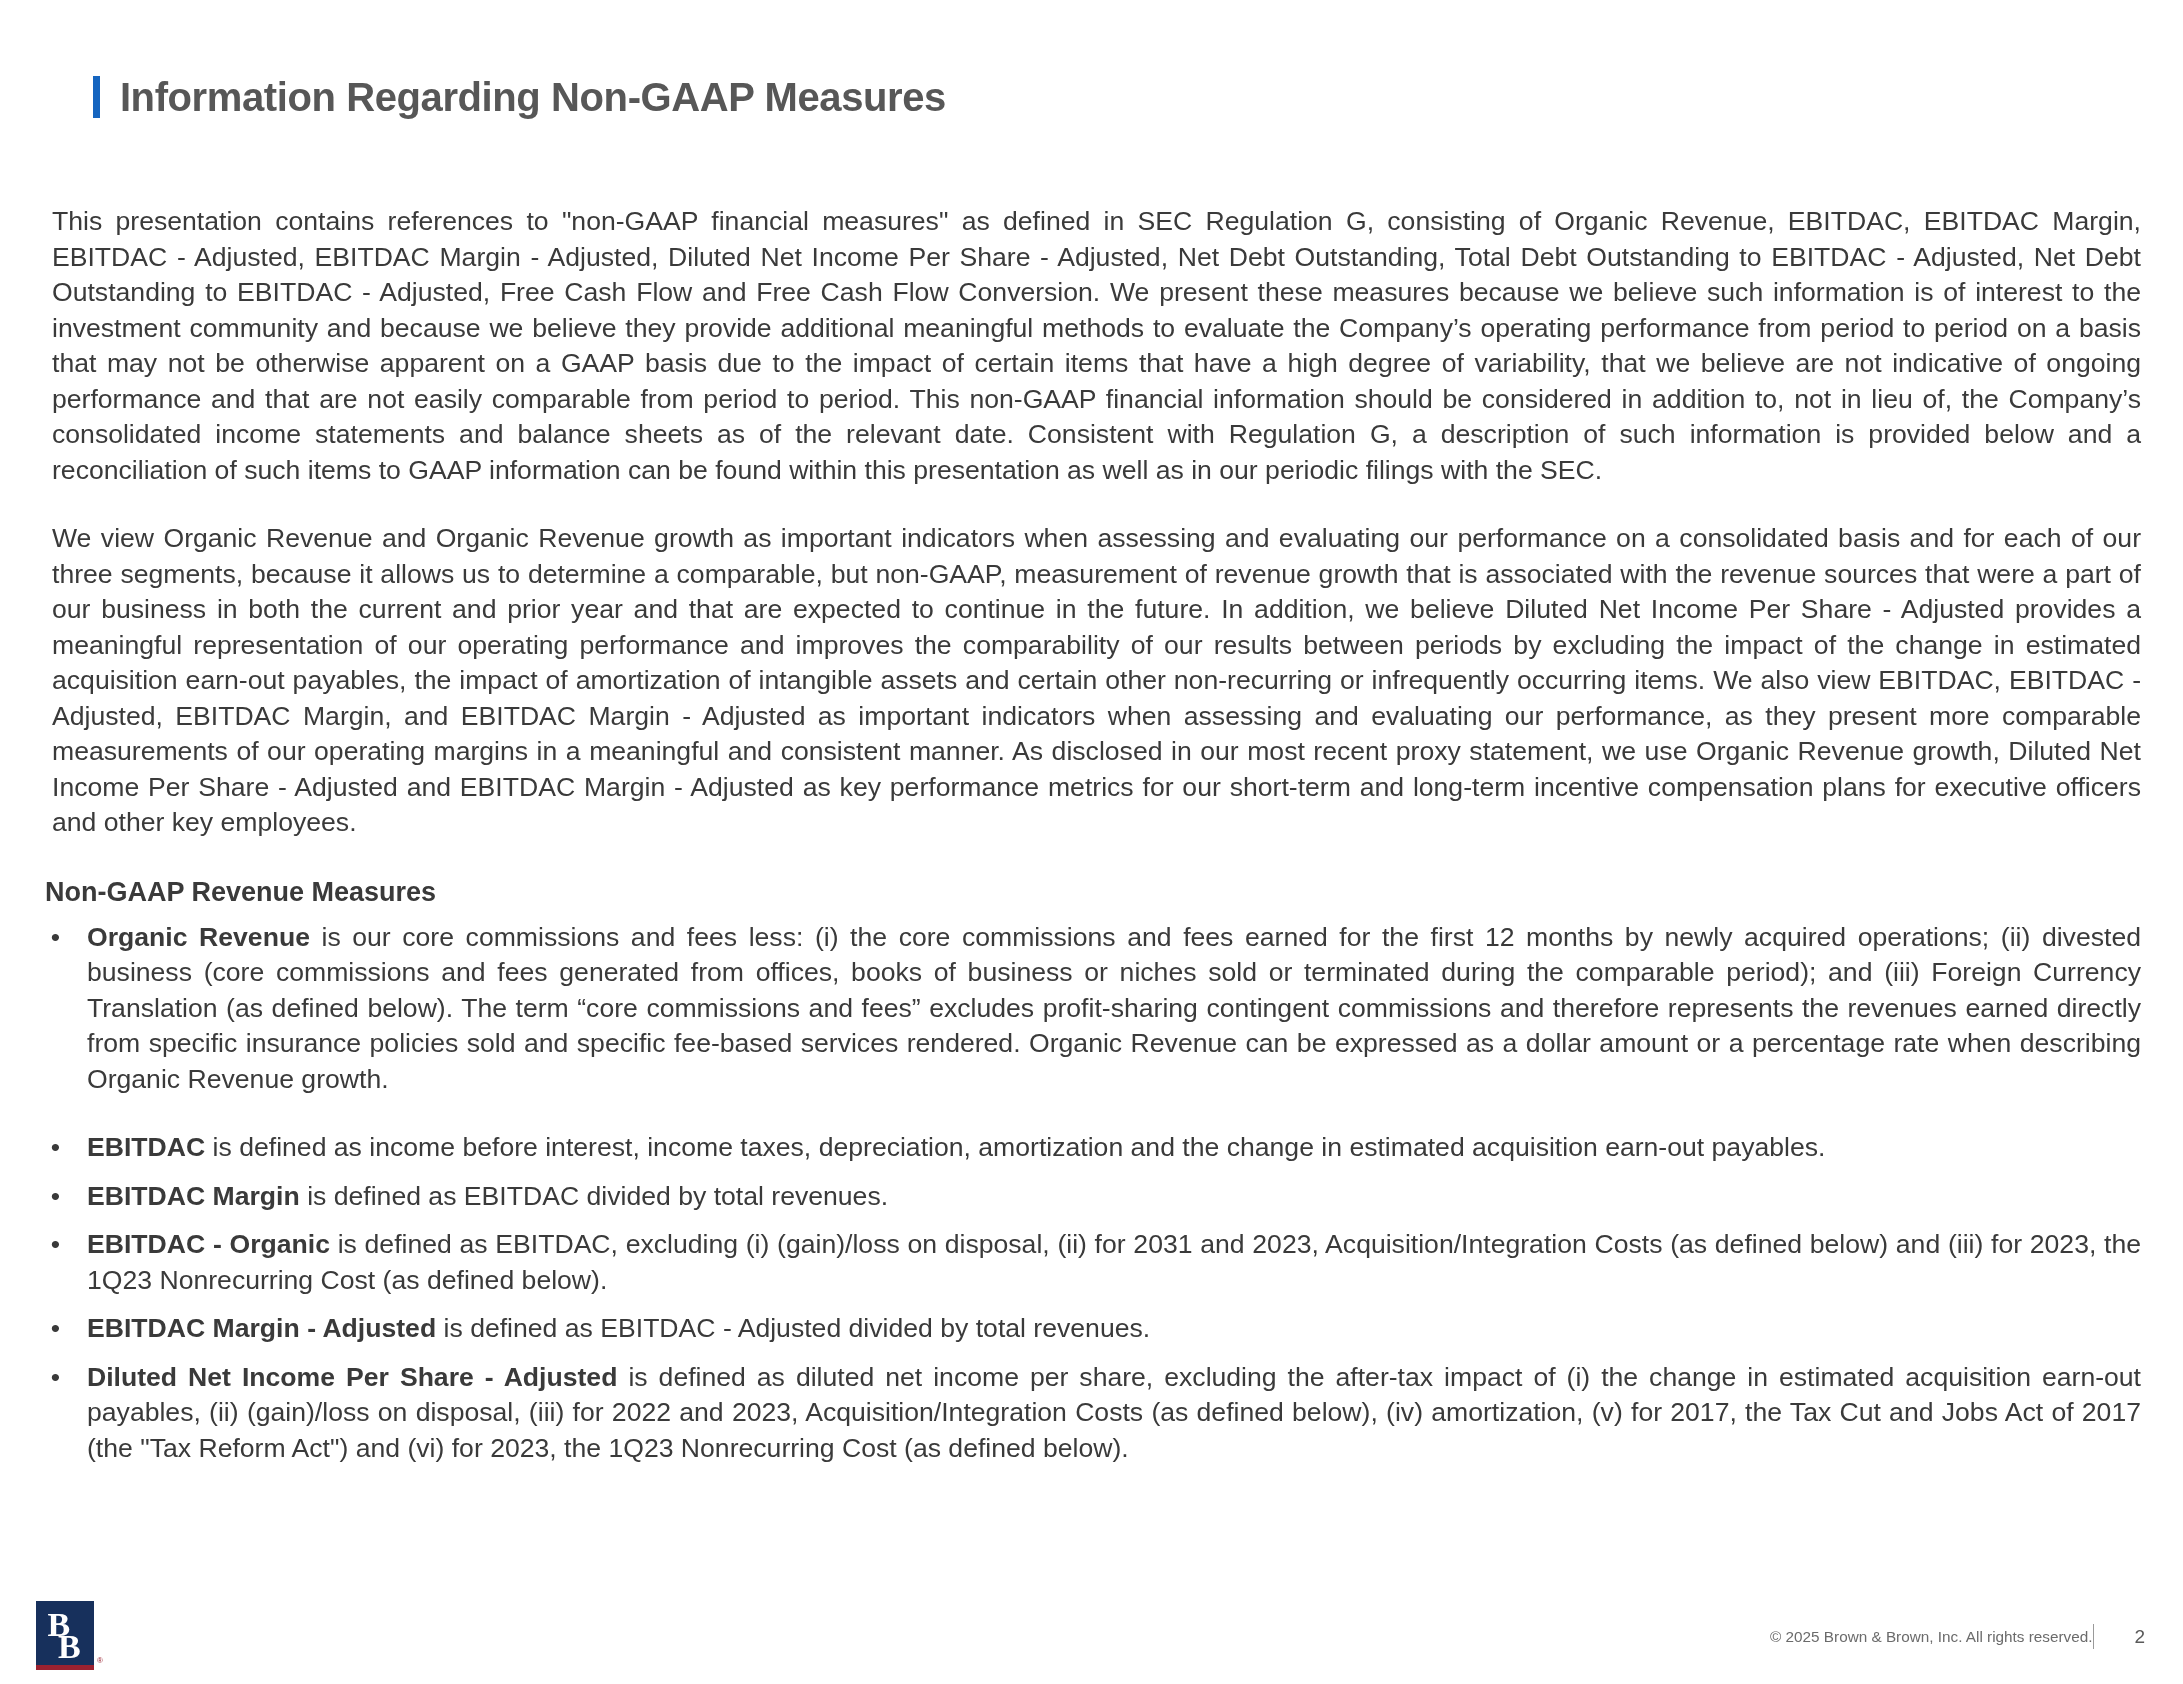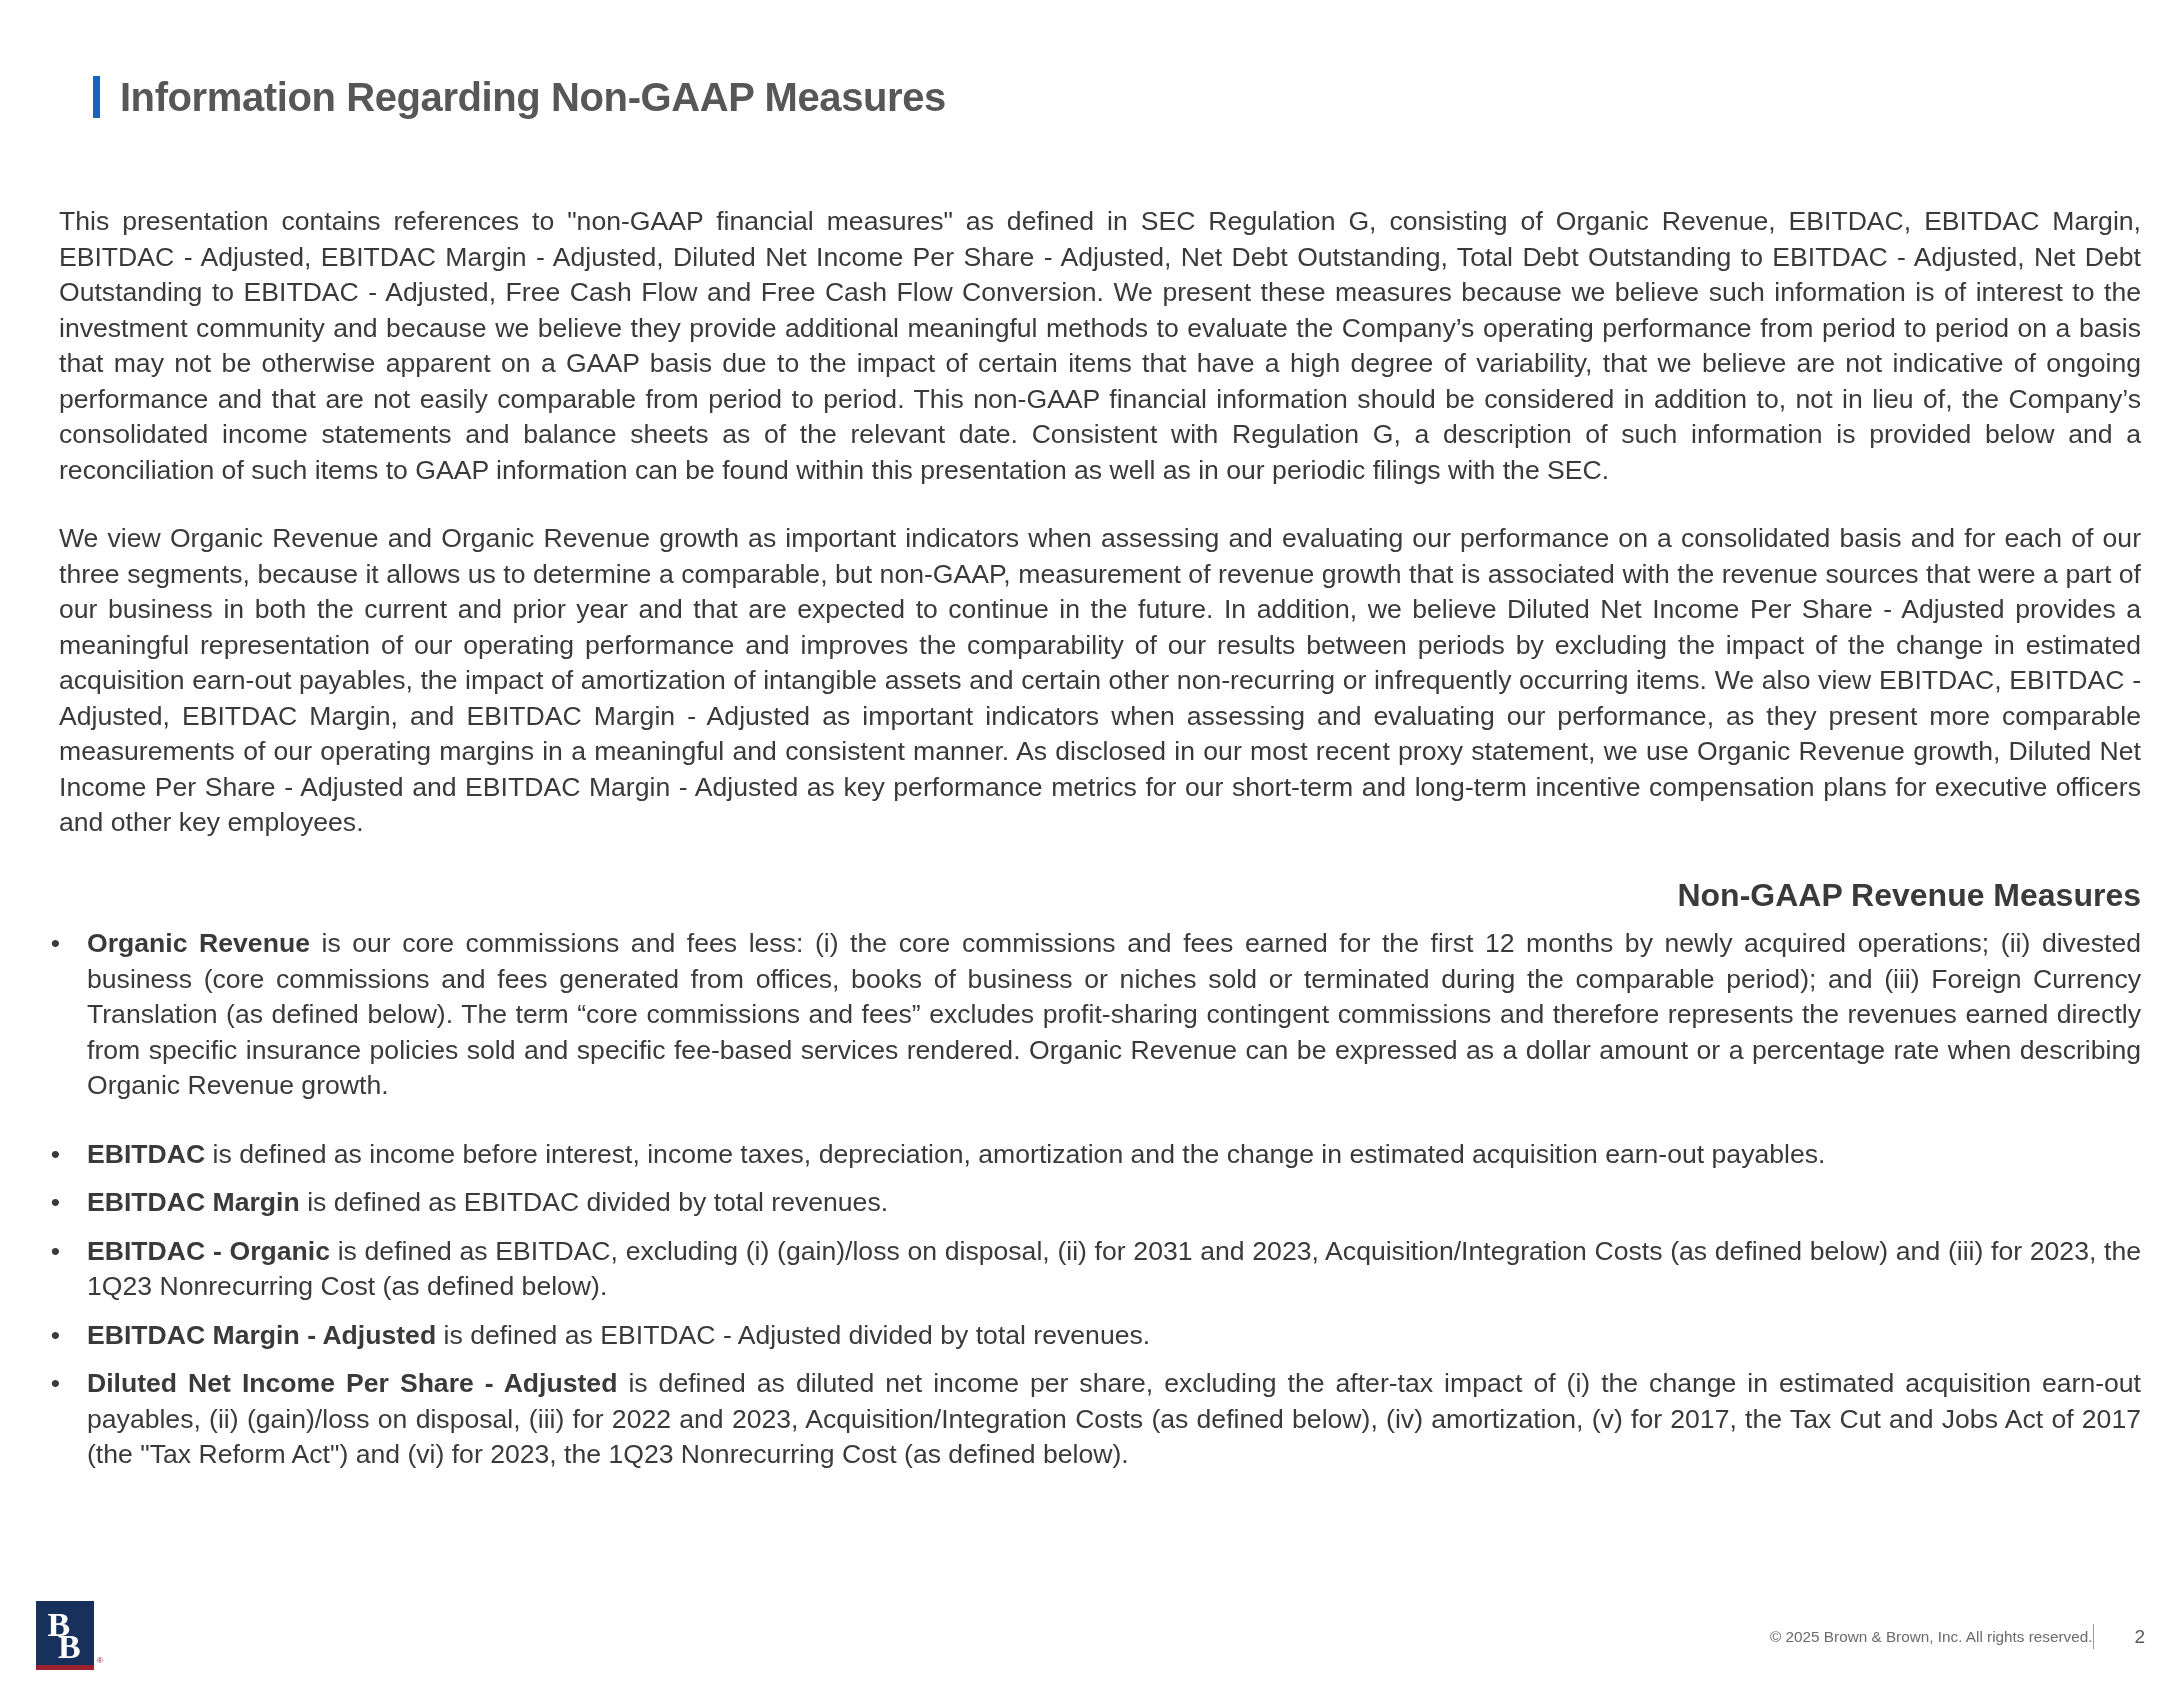--- a/index.html
+++ b/index.html
@@ -49,35 +49,34 @@
 
   
   .body {
     position: absolute;
     left: 45px;
     top: 204px;
     width: 2096px;
   }
 
   p.para {
-    margin: 0 0 33px 14px;
+    margin: 0 0 33px 7px;
     font-size: 26.6px;
     line-height: 1.335;
     text-align: justify;
     color: #3a3a3a;
   }
   p.para:last-child { margin-bottom: 0; }
 
   h2.section {
     margin: 0 0 10.2px 0;
-    font-size: 32px;
+    font-size: 27px;
     font-weight: bold;
     color: #3a3a3a;
     line-height: 1.335;
-    text-align: right;
   }
 
   ul.bullets {
     list-style: none;
     margin: 0;
     padding: 0;
   }
   ul.bullets li {
     position: relative;
     padding-left: 42px;

